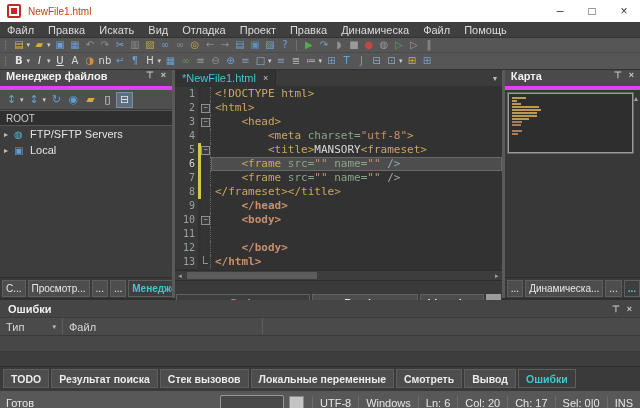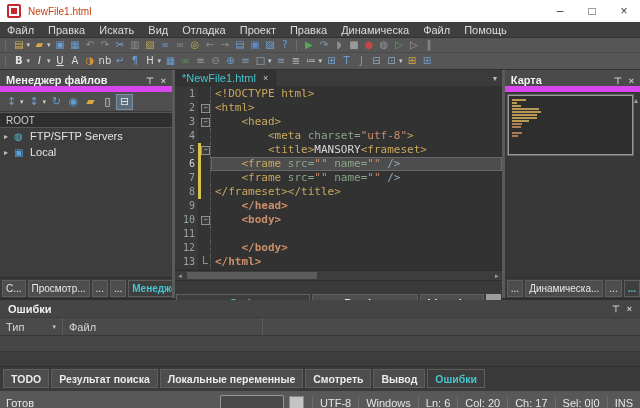--- a/index.html
+++ b/index.html
@@ -25,22 +25,22 @@
          font-size:10px;line-height:12px;margin:0 1px;font-family:"DejaVu Sans",sans-serif}
   .ticon.act{background:#5f6e7d;box-shadow:0 0 0 1px #7f8f9f}
   .tdd{color:#cfcfcf;font-size:7px;margin:0 2px 0 0}
   .tsep{width:1px;height:11px;background:#6e6e6e;margin:0 4px}
   
   .main{display:flex;height:228px}
   .split{width:3px;background:#5a5a5a}
   .col-left{width:172px;display:flex;flex-direction:column;background:#3d3d3d}
   .col-center{width:331px;display:flex;flex-direction:column;background:#323232}
   .col-right{flex:1;display:flex;flex-direction:column;background:#383838}
-  .ptitle{height:16px;background:#4a4a4a;display:flex;align-items:flex-end;padding:0 6px;
-          font-weight:bold;color:#f0f0f0;border-bottom:6px solid #d946ef;flex:none}
+  .ptitle{height:16px;background:#4a4a4a;display:flex;align-items:flex-start;padding:0 6px;
+          font-weight:bold;color:#f0f0f0;border-bottom:4px solid #d946ef;flex:none}
   .picons{margin-left:auto;display:flex;gap:7px}
   .picon{color:#c8c8c8;font-size:9px}
   
   #fmtb{height:19px;background:#4f4f4f;border-bottom:1px solid #3a3a3a;display:flex;align-items:center;padding:0 3px;flex:none}
   #fmtb .ticon{min-width:15px;height:14px;font-size:11px}
   .root{height:14px;background:#2f2f2f;border-top:1px solid #565656;border-bottom:1px solid #565656;
         display:flex;align-items:center;padding:0 6px;color:#d0d0d0;font-size:10px;flex:none}
   .trow{height:16px;display:flex;align-items:center;padding-left:4px}
   .tarrow{width:10px;color:#c0c0c0;font-size:8px}
   .tico{width:13px;font-size:10px;font-family:"DejaVu Sans",sans-serif}
@@ -430,20 +430,21 @@
       <span class="ecell" style="width:187px">Файл</span>
     </div>
     <div class="ebody">
         <div class="estripe"></div>
       </div>
   </div>
 
   <div id="btabs">
       <span class="bt">TODO</span>
       <span class="bt">Результат поиска</span>
+      <span class="bt">Стек вызовов</span>
       <span class="bt">Локальные переменные</span>
       <span class="bt">Смотреть</span>
       <span class="bt">Вывод</span>
       <span class="bt active">Ошибки</span>
     </div>
 
   <div class="statusbar">
     <span class="sb-ready">Готов</span>
     <span class="sb-right">
       <input class="sb-input" value="" style="">

